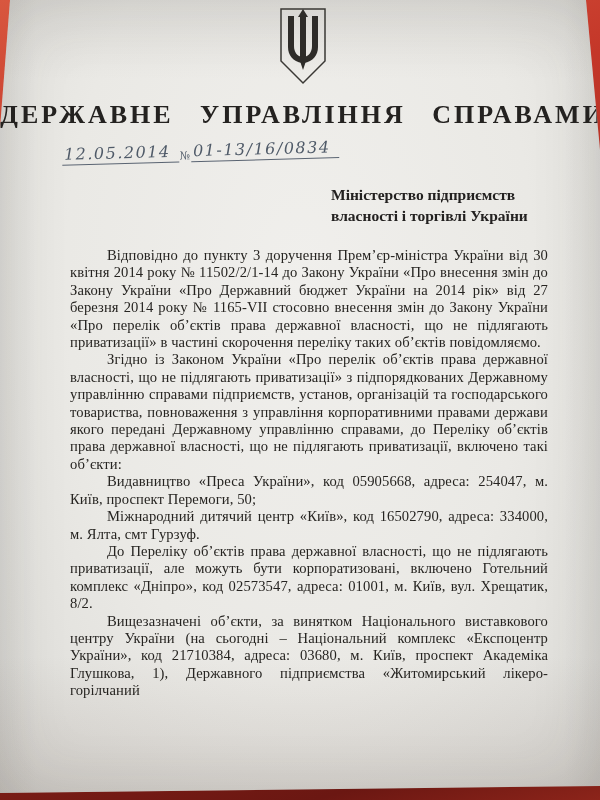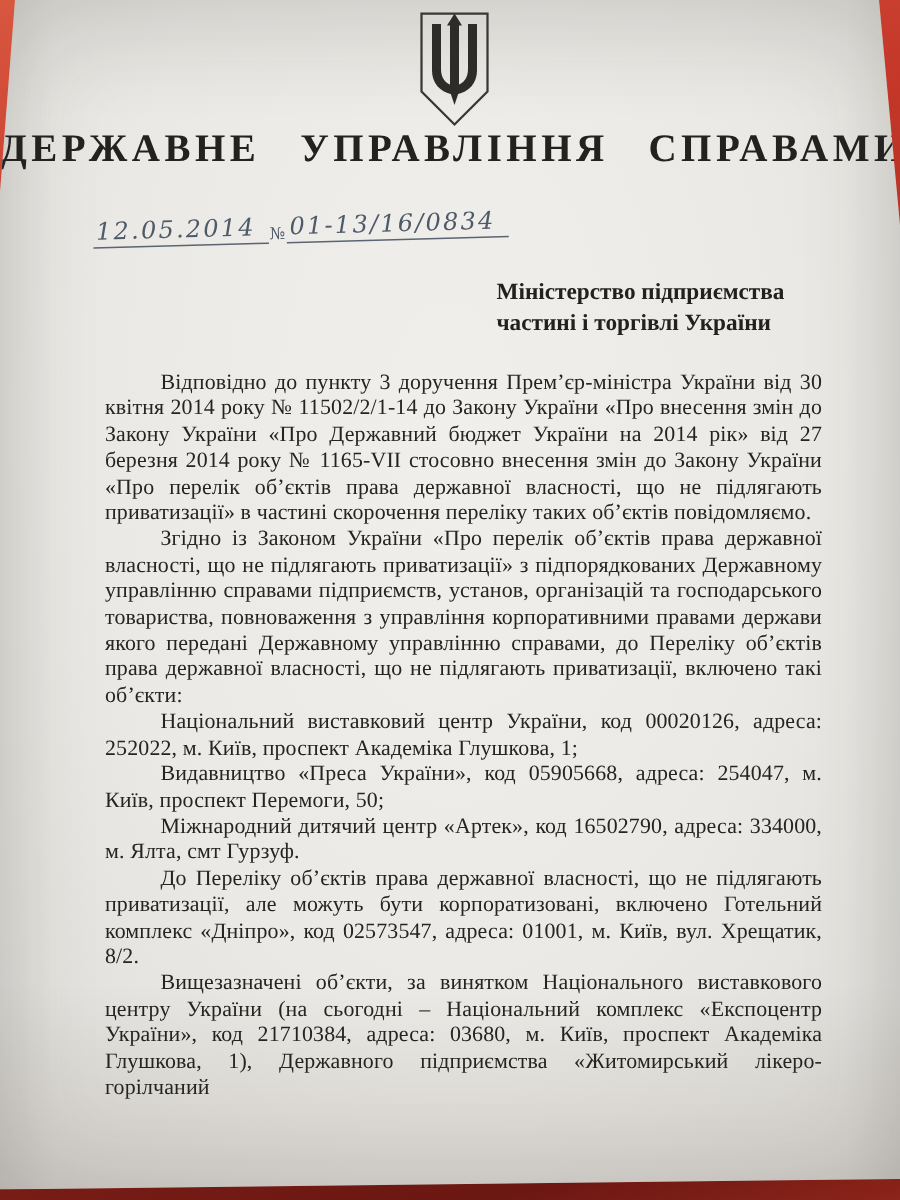--- a/index.html
+++ b/index.html
@@ -14,21 +14,21 @@
     clip-path: polygon(10px 0px, 586px 0px, 600px 150px, 600px 786px, 0px 793px, 0px 128px);
     box-shadow: inset 0 0 70px rgba(60,55,50,.14);
   }
   .paper::before {
     content:""; position:absolute; inset:0; pointer-events:none;
     background: linear-gradient(180deg, rgba(120,115,110,.10) 0%, rgba(0,0,0,0) 10%, rgba(0,0,0,0) 82%, rgba(90,70,60,.14) 100%),
                 linear-gradient(90deg, rgba(110,105,100,.08) 0%, rgba(0,0,0,0) 6%, rgba(0,0,0,0) 94%, rgba(110,105,100,.08) 100%);
   }
   .emblem { position:absolute; top:6px; left:272px; width:62px; height:80px; }
   .title {
-    position:absolute; top:84px; left:0; width:100%; text-align:center;
+    position:absolute; top:100px; left:0; width:100%; text-align:center;
     font-weight:bold; font-size:26px; letter-spacing:3px; word-spacing:17px;
     color:#242220; white-space:nowrap;
   }
   .ref {
     position:absolute; top:141px; left:62px; transform:rotate(-1.6deg);
     font-family:"DejaVu Serif", serif; font-style:italic;
     color:#4f5a68; font-size:16px; letter-spacing:1.5px; white-space:nowrap;
   }
   .ref .u { border-bottom:1.5px solid #5a6472; padding:0 8px 1px 2px; }
   .ref .no { font-size:11px; letter-spacing:0; margin:0 1px; vertical-align:-3px; color:#4f5a68; font-style:normal; }
@@ -60,28 +60,27 @@
       </g>
     </svg>
 
     <div class="title">ДЕРЖАВНЕ УПРАВЛІННЯ СПРАВАМИ</div>
 
     <div class="ref">
       <span class="u">12.05.2014</span><span class="no">№</span><span class="u">01-13/16/0834</span>
     </div>
 
     <div class="addressee">
-      <div>Міністерство підприємства</div>
-      <div>частині і торгівлі України</div>
+      <div>Міністерство підприємств</div>
+      <div>власності і торгівлі України</div>
     </div>
 
     <div class="letter-body">
       <p>Відповідно до пункту 3 доручення Прем’єр-міністра України від 30 квітня 2014 року № 11502/2/1-14 до Закону України «Про внесення змін до Закону України «Про Державний бюджет України на 2014 рік» від 27 березня 2014 року № 1165-VII стосовно внесення змін до Закону України «Про перелік об’єктів права державної власності, що не підлягають приватизації» в частині скорочення переліку таких об’єктів повідомляємо.</p>
       <p>Згідно із Законом України «Про перелік об’єктів права державної власності, що не підлягають приватизації» з підпорядкованих Державному управлінню справами підприємств, установ, організацій та господарського товариства, повноваження з управління корпоративними правами держави якого передані Державному управлінню справами, до Переліку об’єктів права державної власності, що не підлягають приватизації, включено такі об’єкти:</p>
-      <p>Національний виставковий центр України, код 00020126, адреса: 252022, м. Київ, проспект Академіка Глушкова, 1;</p>
       <p>Видавництво «Преса України», код 05905668, адреса: 254047, м. Київ, проспект Перемоги, 50;</p>
-      <p>Міжнародний дитячий центр «Артек», код 16502790, адреса: 334000, м. Ялта, смт Гурзуф.</p>
+      <p>Міжнародний дитячий центр «Київ», код 16502790, адреса: 334000, м. Ялта, смт Гурзуф.</p>
       <p>До Переліку об’єктів права державної власності, що не підлягають приватизації, але можуть бути корпоратизовані, включено Готельний комплекс «Дніпро», код 02573547, адреса: 01001, м. Київ, вул. Хрещатик, 8/2.</p>
       <p>Вищезазначені об’єкти, за винятком Національного виставкового центру України (на сьогодні – Національний комплекс «Експоцентр України», код 21710384, адреса: 03680, м. Київ, проспект Академіка Глушкова, 1), Державного підприємства «Житомирський лікеро-горілчаний</p>
     </div>
 
   </div>
 </div>
 
 </body></html>

